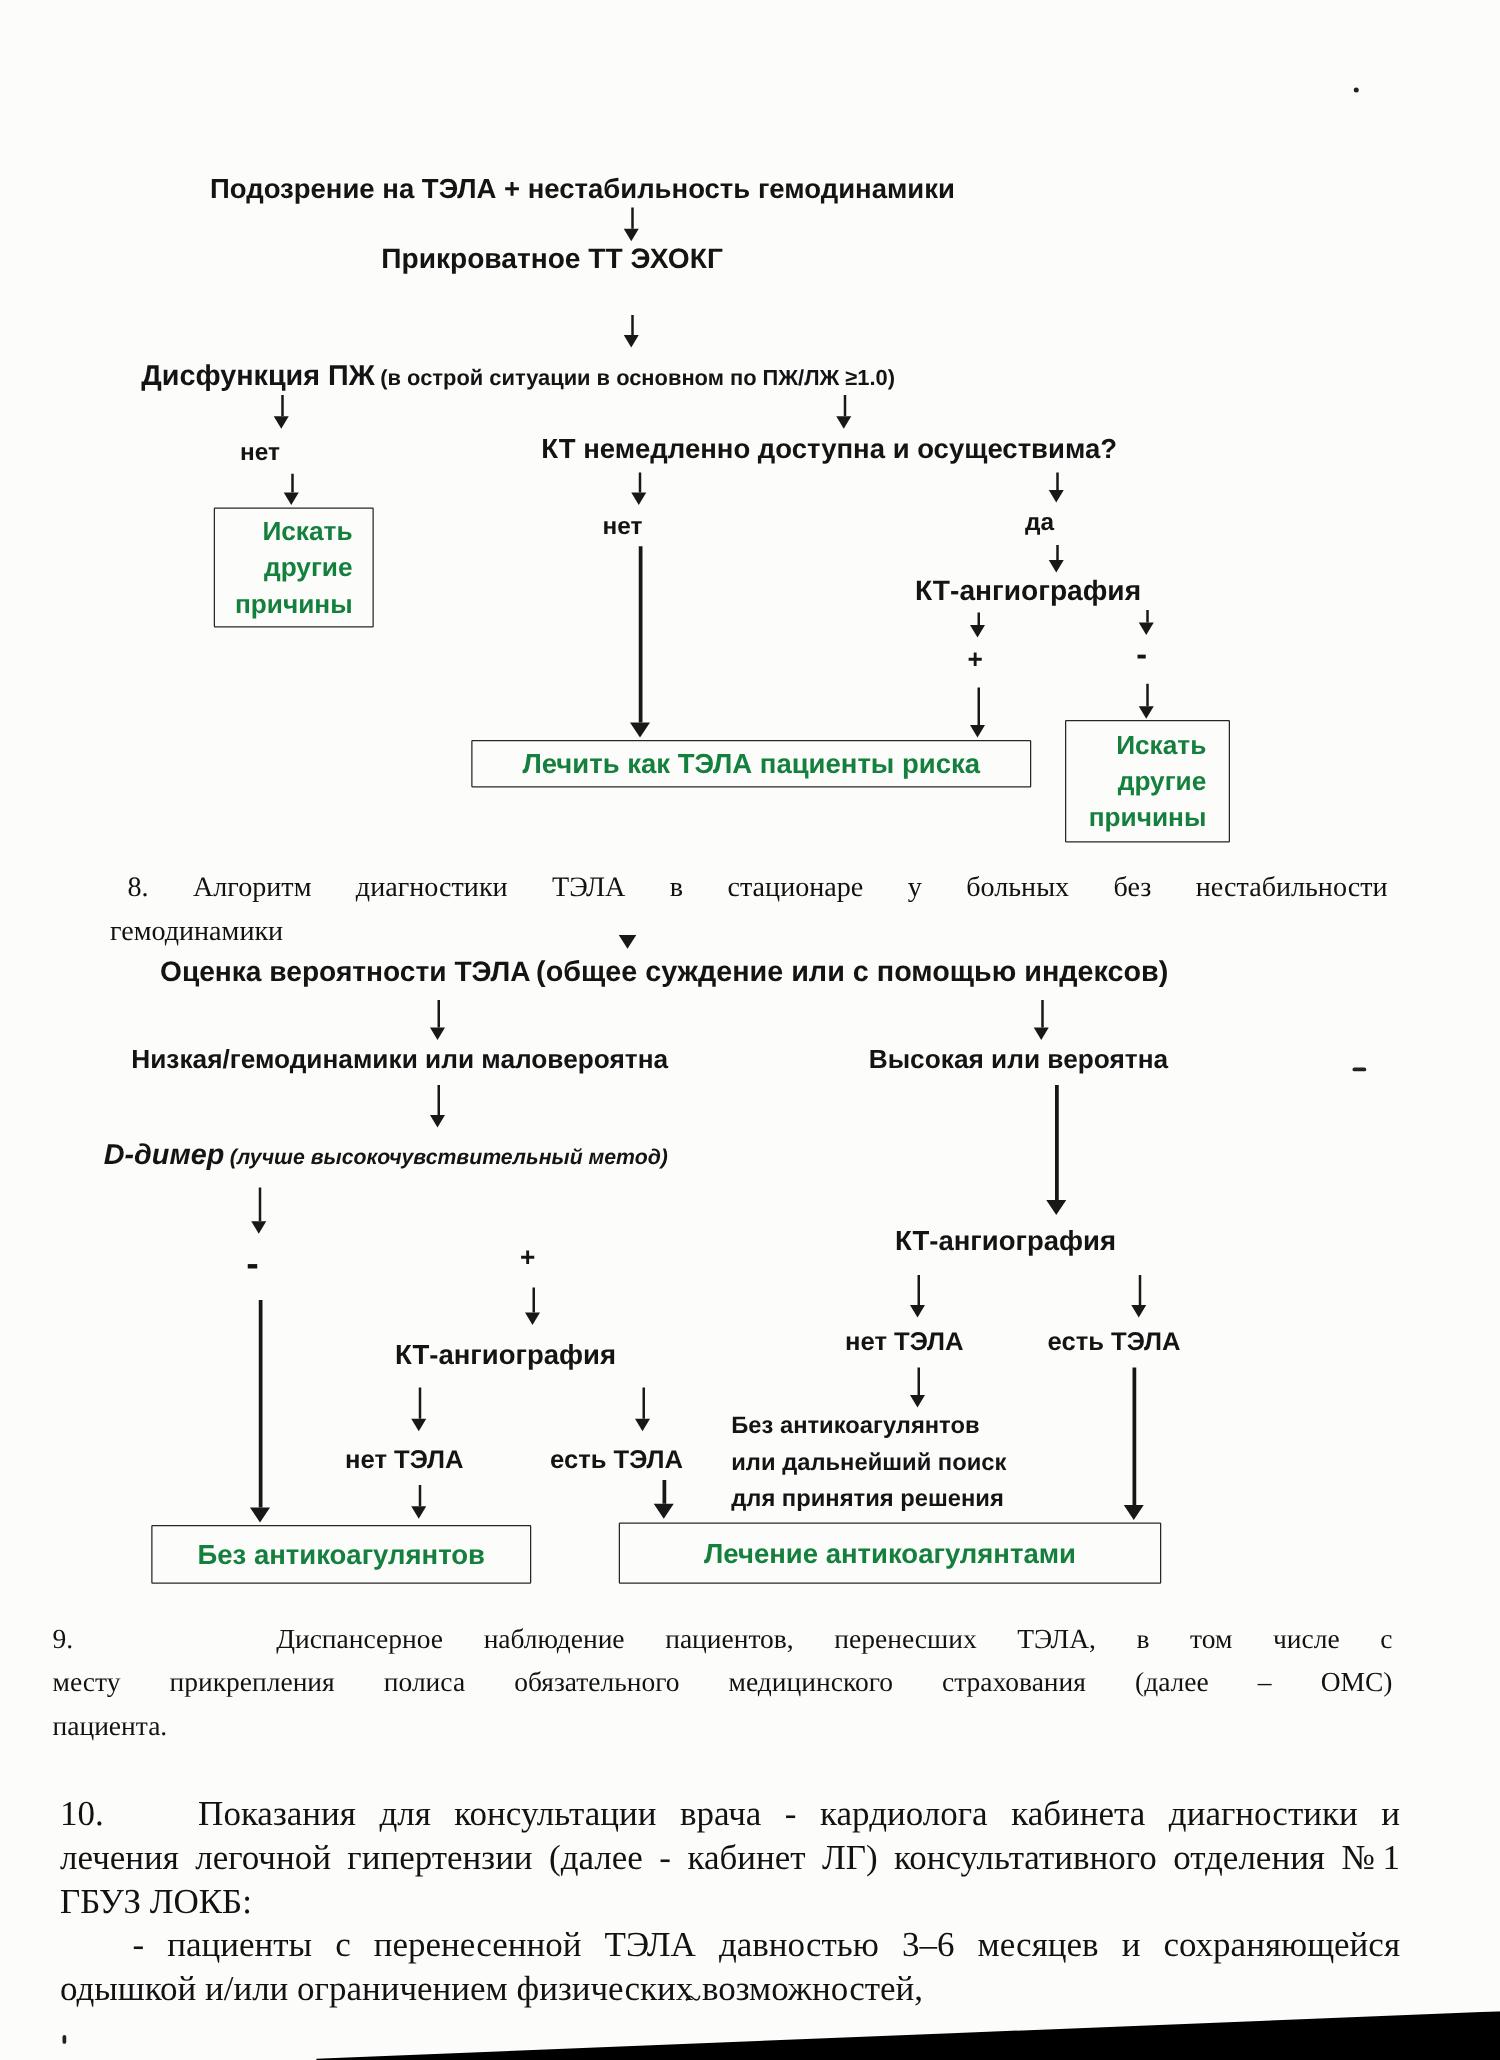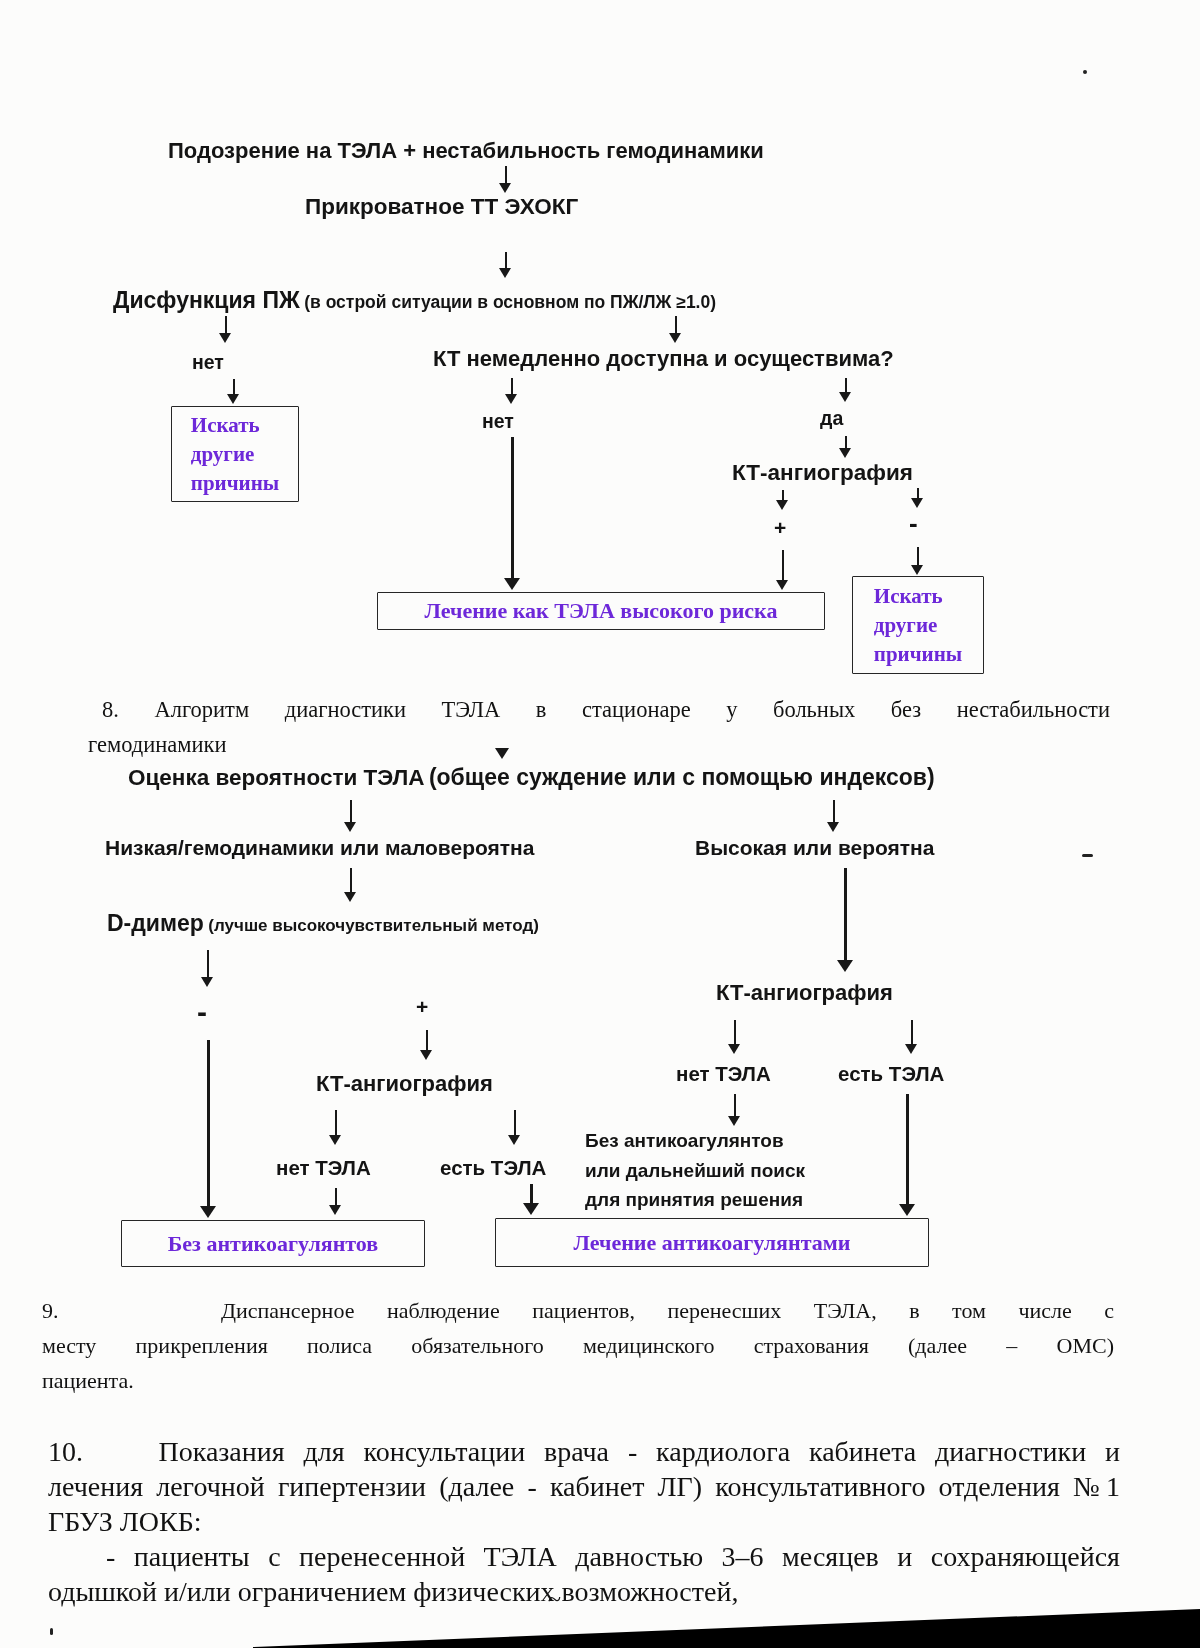--- a/index.html
+++ b/index.html
@@ -12,21 +12,21 @@
 
   
   .arrow{position:absolute;width:0;border-left:2.6px solid #181818;}
   .arrow::after{content:"";position:absolute;bottom:-10px;left:-8.3px;width:0;height:0;
     border:6.7px solid transparent;border-top:10px solid #181818;border-bottom:0;}
   .arrow.thick{border-left-width:3.6px;}
   .arrow.thick::after{border:8px solid transparent;border-top:12px solid #181818;border-bottom:0;left:-9.8px;bottom:-12px;}
 
   
   .fbox{position:absolute;border:1.7px solid #262626;display:flex;align-items:center;justify-content:center;
-    font-family:Liberation Serif, serif;font-weight:700;color:#6d28d9;text-align:left;border-radius:1px;}
+    font-family:Liberation Sans, sans-serif;font-weight:700;color:#15803d;text-align:right;border-radius:1px;}
   .pre{white-space:pre-line;}
 
   
   .tri-down{position:absolute;width:0;height:0;border-left:7px solid transparent;border-right:7px solid transparent;border-top:11px solid #181818;}
 
   
   .para{position:absolute;font-family:"Liberation Serif",serif;color:#121212;}
   .pline{text-align:justify;text-align-last:justify;height:35px;overflow:visible;}
   .pline.lastln{text-align-last:left;}
   .pline.ind{text-indent:58px;}
@@ -78,21 +78,21 @@
   <div class="arrow" style="left:782px;top:490px;height:10px;"></div>
   <div class="arrow" style="left:917px;top:488px;height:10px;"></div>
 
   <span class="sign" style="left:774px;top:517px;font-size:21px;">+</span>
   <span class="sign" style="left:909px;top:510px;font-size:26px;">-</span>
 
   <div class="arrow" style="left:782px;top:550px;height:30px;"></div>
   <div class="arrow" style="left:917px;top:547px;height:18px;"></div>
   <div class="arrow thick" style="left:511px;top:437px;height:141px;"></div>
 
-  <div class="fbox" style="left:377px;top:592px;width:446px;height:36px;font-size:22px;">Лечение как ТЭЛА высокого риска</div>
+  <div class="fbox" style="left:377px;top:592px;width:446px;height:36px;font-size:22px;">Лечить как ТЭЛА пациенты риска</div>
   <div class="fbox pre" style="left:852px;top:576px;width:130px;height:96px;font-size:21px;line-height:29px;">Искать
 другие
 причины</div>
 
   <div class="para" style="left:88px;top:692px;width:1022px;font-size:22.5px;line-height:36px;">
     <div class="pline ind-sm">8.&nbsp;Алгоритм диагностики ТЭЛА в стационаре у больных без нестабильности</div>
     <div class="pline lastln" style="height:36px;">гемодинамики</div>
   </div>
 
   <div class="tri-down" style="left:495px;top:748px;"></div>
@@ -103,21 +103,21 @@
   </div>
 
   <div class="arrow" style="left:350px;top:800px;height:22px;"></div>
   <div class="arrow" style="left:833px;top:800px;height:22px;"></div>
 
   <div class="fl ctr" style="left:105px;top:836px;width:520px;font-size:21px;">Низкая/гемодинамики или маловероятна</div>
   <div class="fl ctr" style="left:695px;top:836px;width:285px;font-size:21px;">Высокая или вероятна</div>
 
   <div class="arrow" style="left:350px;top:868px;height:24px;"></div>
 
-  <div class="fl" style="left:107px;top:910px;">
+  <div class="fl" style="left:83px;top:910px;font-style:italic;">
     <span style="font-size:23px;">D-димер</span>
     <span style="font-size:17px;">(лучше высокочувствительный метод)</span>
   </div>
 
   <div class="arrow" style="left:207px;top:950px;height:27px;"></div>
   <span class="sign" style="left:197px;top:997px;font-size:30px;">-</span>
   <div class="arrow thick" style="left:207px;top:1040px;height:166px;"></div>
 
   <span class="sign" style="left:416px;top:996px;font-size:21px;">+</span>
   <div class="arrow" style="left:426px;top:1030px;height:20px;"></div>

